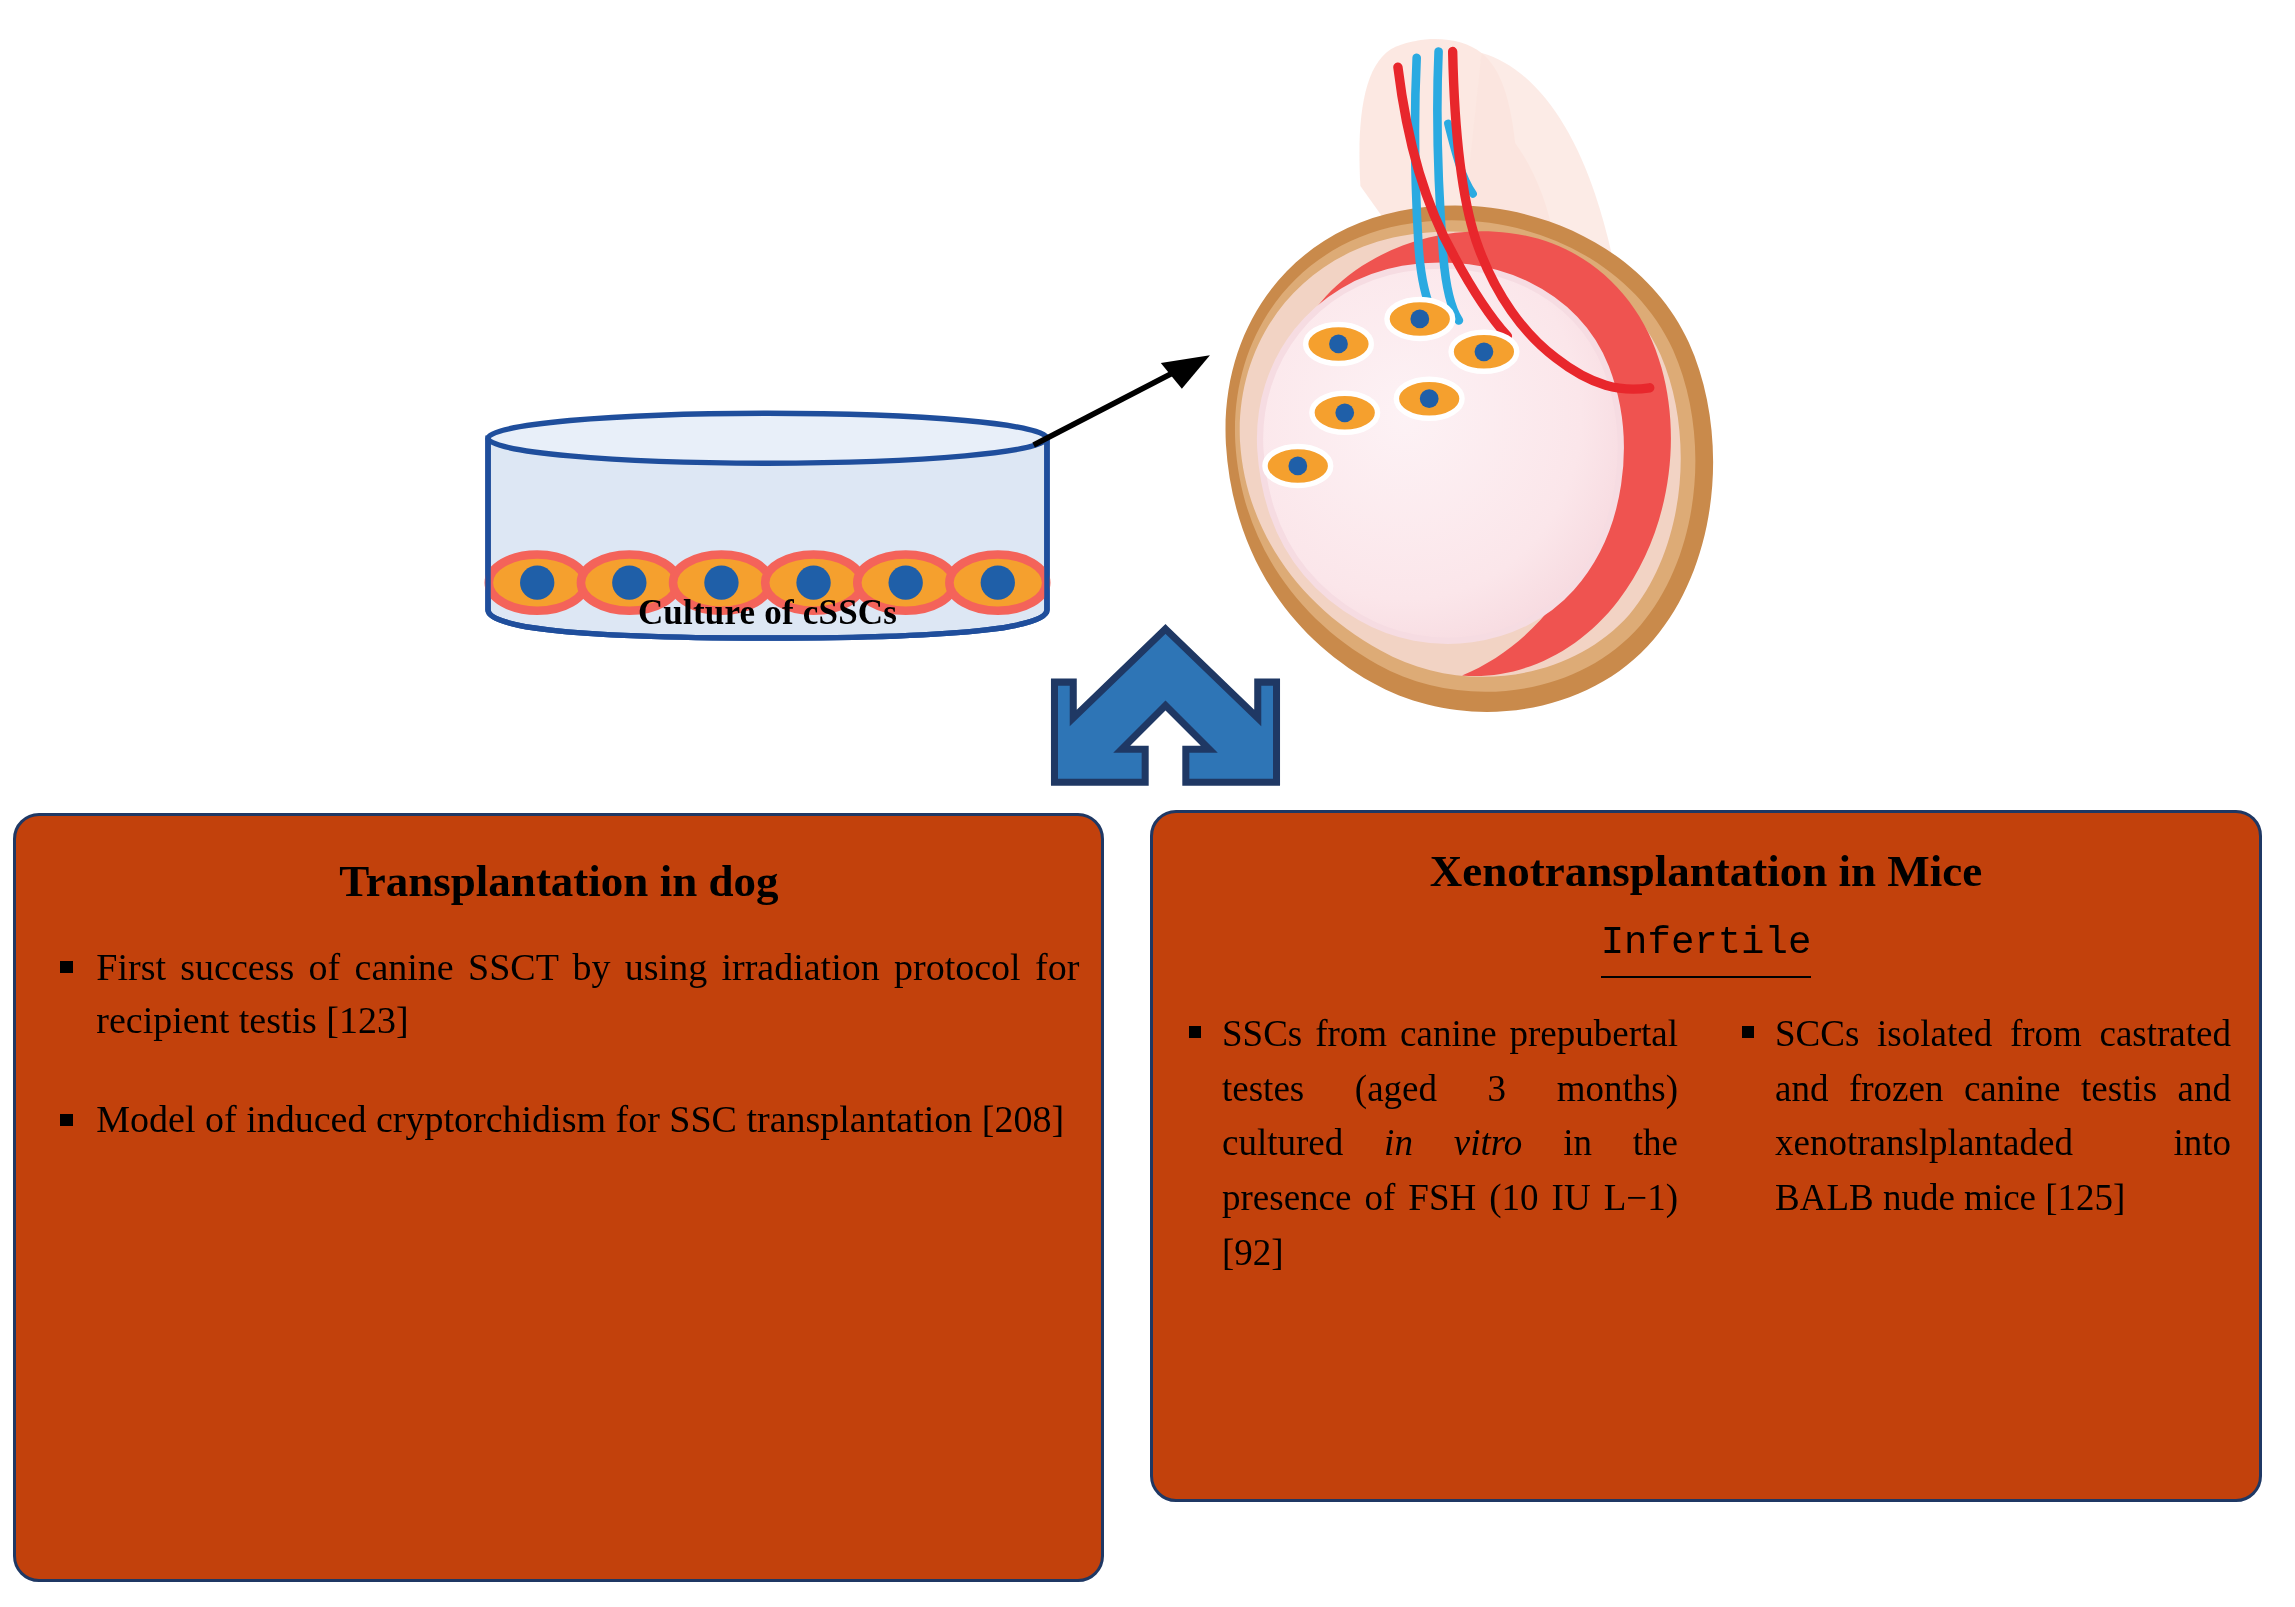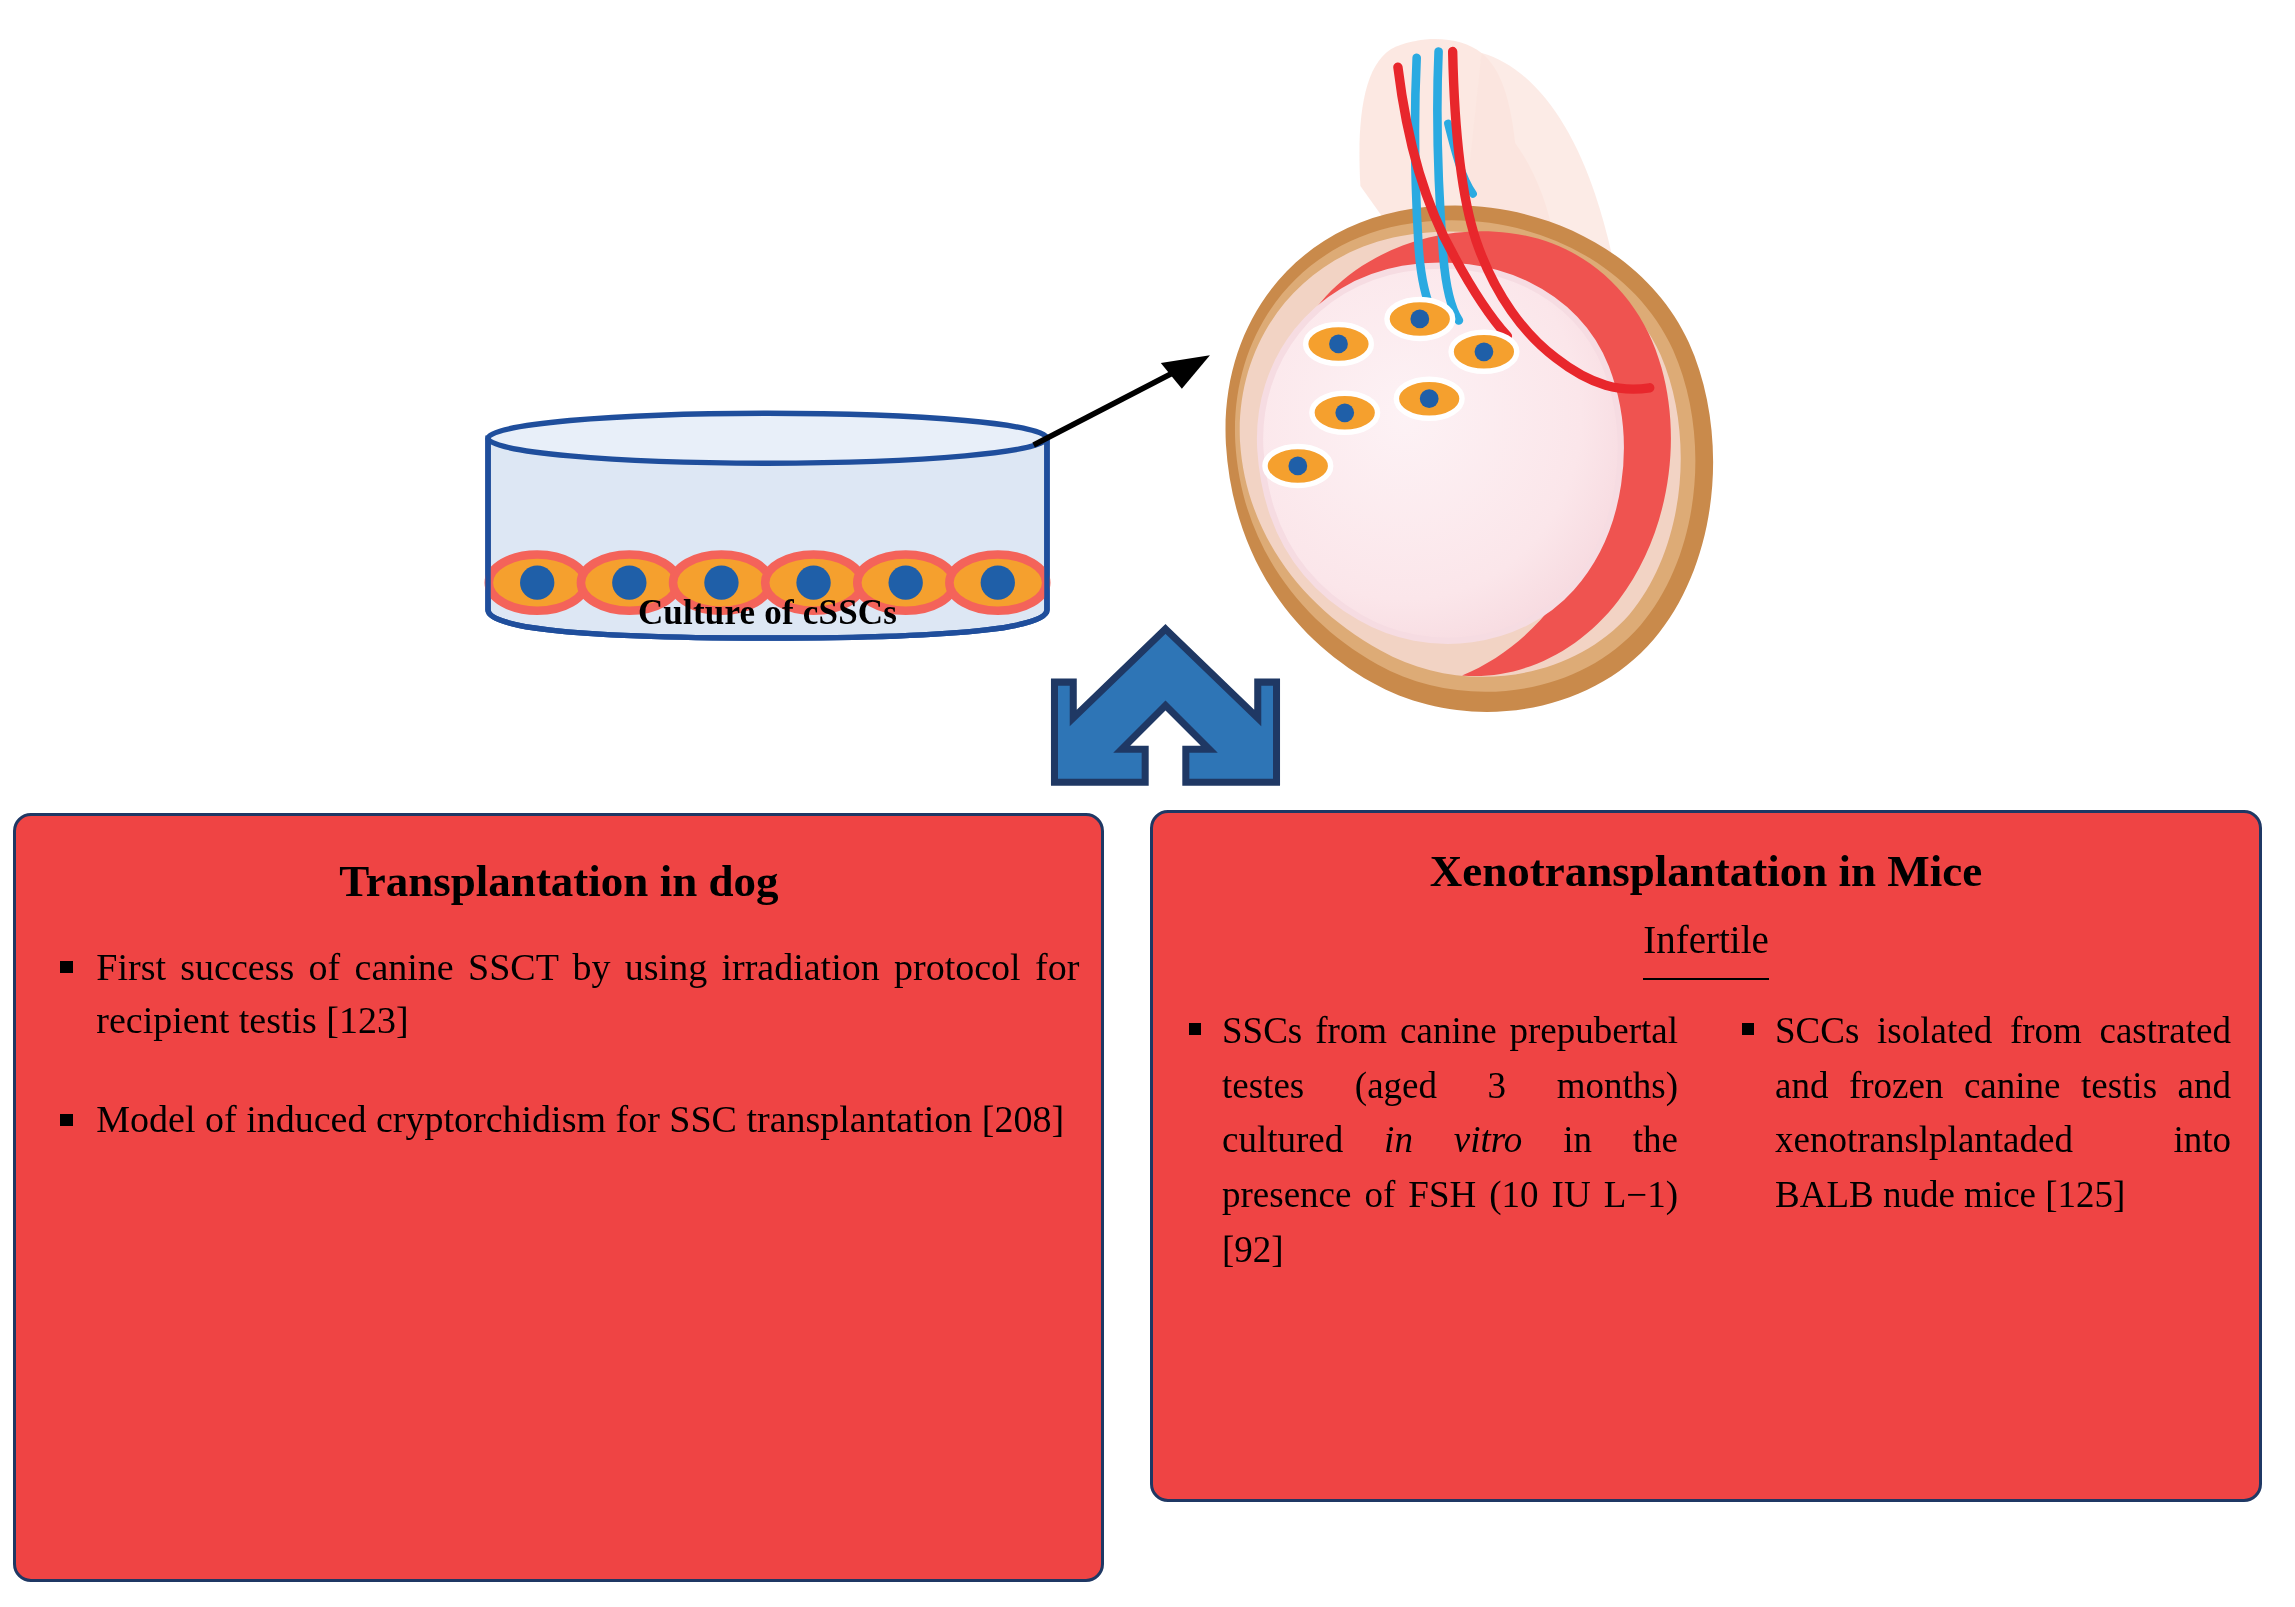--- a/index.html
+++ b/index.html
@@ -65,22 +65,22 @@
     left: 1048px;
     top: 618px;
     width: 235px;
     height: 172px;
   }
 
   
   .panel {
     position: absolute;
     border: 3.1px solid #1f3864;
-    border-radius: 18px;
-    background: #ef4444;
+    border-radius: 26px;
+    background: #c2410c;
     box-sizing: border-box;
   }
   #panel-dog {
     left: 13.3px;
     top: 813px;
     width: 1091px;
     height: 769px;
   }
   #panel-mice {
     left: 1150px;
@@ -136,21 +136,22 @@
     margin-top: 20.3px;
     padding: 0 0 0 0;
   }
   .subhead-cell {
     flex: 1;
     text-align: center;
     font-size: 39px;
   }
   .subhead-cell span {
     border-bottom: 2.3px solid #000;
-    padding-bottom: 17px;
+    padding-bottom: 11px;
+    font-family: Liberation Mono, monospace;
   }
   #mice-cols {
     display: flex;
     margin-top: 42px;
     padding: 0 28px 0 31px;
     gap: 59px;
   }
   .mice-col { flex: 1; }
   .mice-col ul.bullets > li {
     font-size: 37px;

